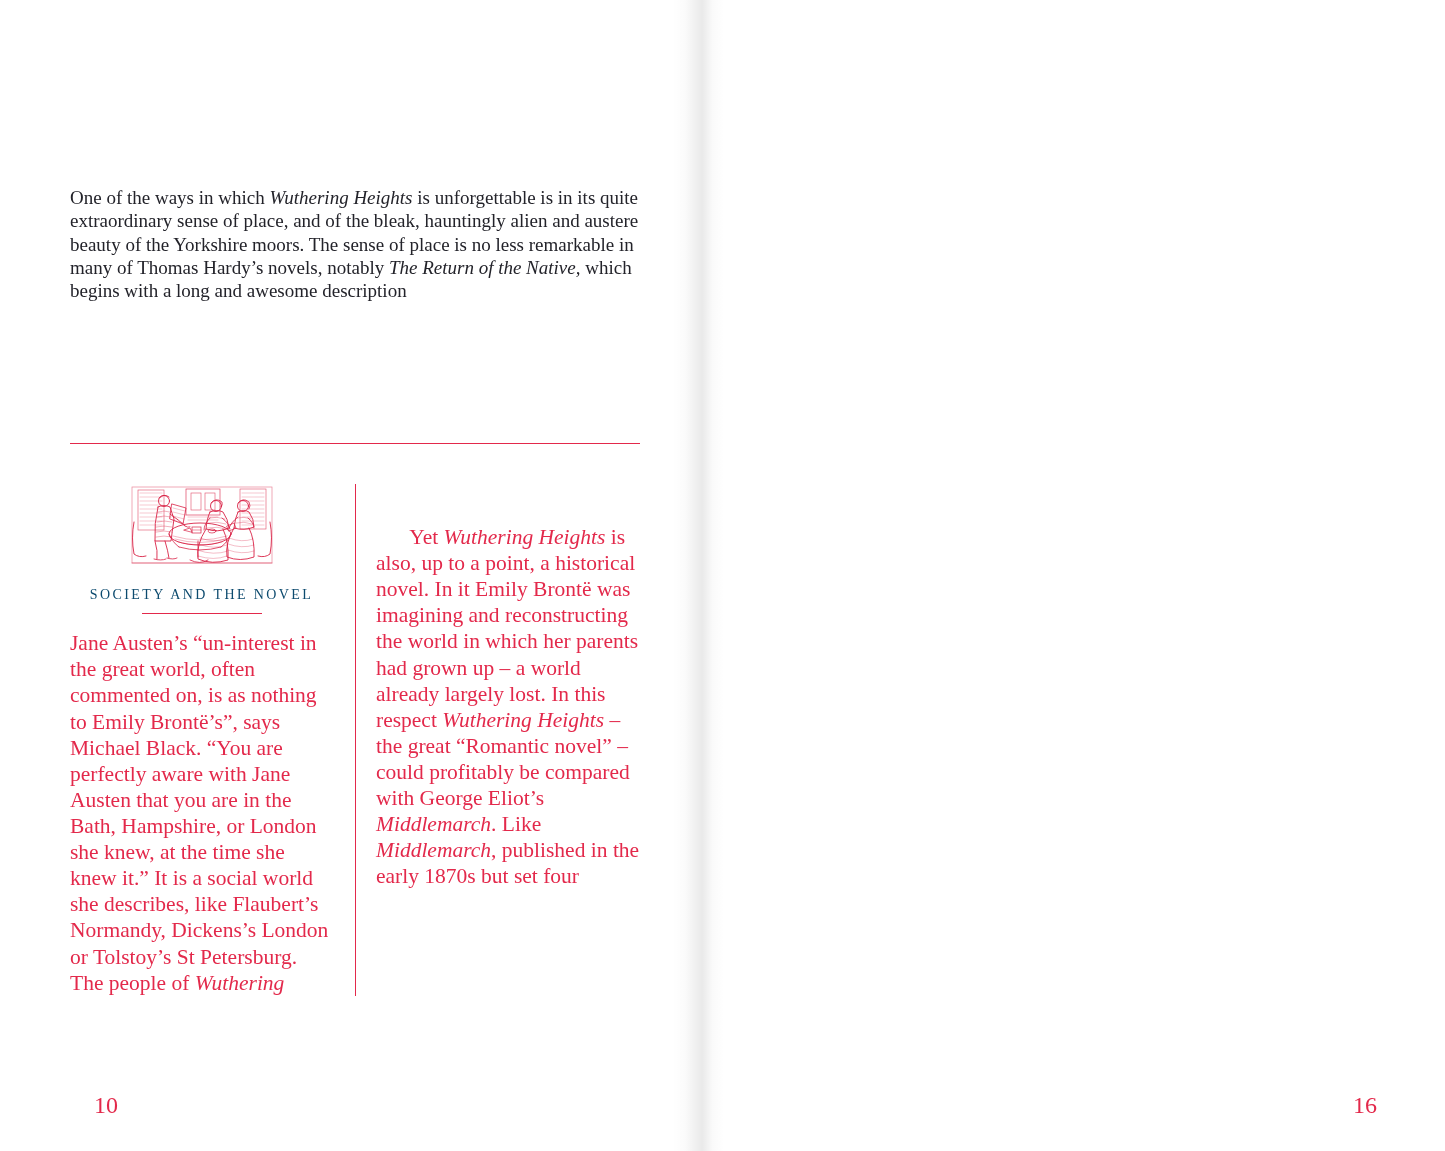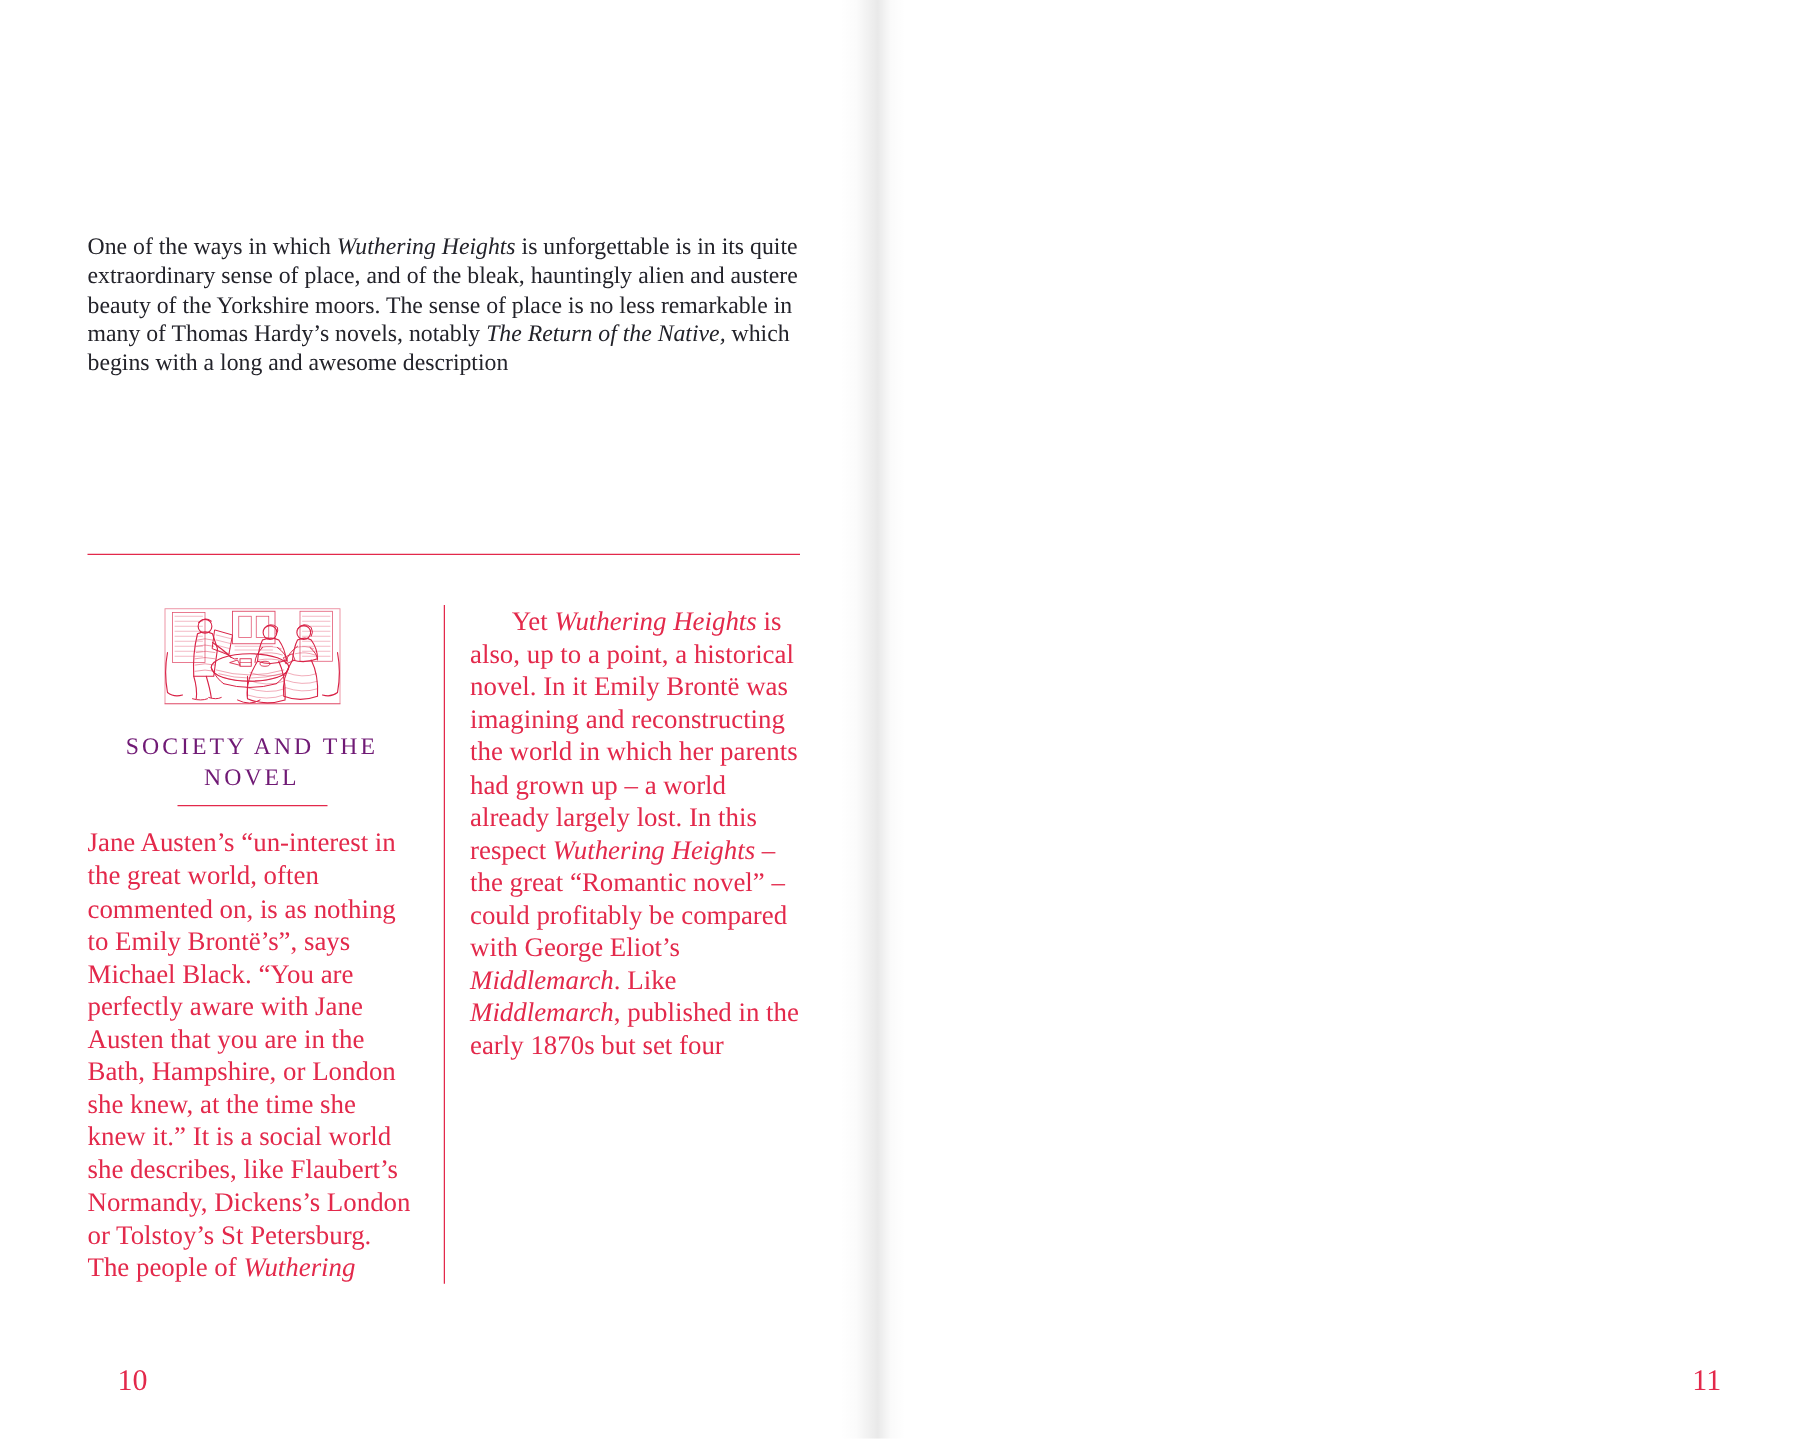--- a/index.html
+++ b/index.html
@@ -90,42 +90,42 @@
   .cols-left  { left: 70px;  top: 484px; width: 572px; }
 
   .col {
     box-sizing: border-box;
     font-size: 21.5px;
     line-height: 1.215;
     color: #e3294b;
   }
   .col em { font-style: italic; }
   .col p { margin: 0; }
-  .col p.indent { text-indent: 1.55em; }
+  .col p.indent { text-indent: 1.55em; margin-top: 40px; }
 
   .col-a { width: 285px; padding-right: 22px; }
   .col-b { width: 287px; padding-left: 20px; border-left: 1.5px solid #e3294b; }
 
   
   .illus-wrap {
     width: 100%;
     display: flex;
     justify-content: center;
     margin-bottom: 6px;
   }
   .illus {
     width: 148px;
     height: 92px;
     display: block;
   }
 
   .box-heading {
     text-align: center;
-    color: #701a75;
-    font-size: 19px;
+    color: #0c4a6e;
+    font-size: 14px;
     letter-spacing: 2.4px;
     line-height: 1.3;
     margin: 10px 0 0 0;
     font-weight: normal;
   }
   .heading-rule {
     width: 120px;
     height: 0;
     border-top: 1.5px solid #e3294b;
     margin: 9px auto 16px auto;
@@ -250,17 +250,17 @@
       <div class="col col-b">
         <p class="indent"><span>Yet </span><em>Wuthering Heights</em><span> is also, up to a point, a historical novel. In it Emily Brontë was imagining and reconstructing the world in which her parents had grown up – a world already largely lost. In this respect </span><em>Wuthering Heights</em><span> – the great “Romantic novel” – could profitably be compared with George Eliot’s </span><em>Middlemarch</em><span>. Like </span><em>Middlemarch</em><span>, published in the early 1870s but set four</span></p>
       </div>
     </div>
 
     <div class="folio folio-left">10</div>
   </div>
 
   <div class="page page-right">
 
-    <div class="folio folio-right">11</div>
+    <div class="folio folio-right">16</div>
   </div>
 
   <div class="gutter"></div>
 </div>
 
 </body></html>

